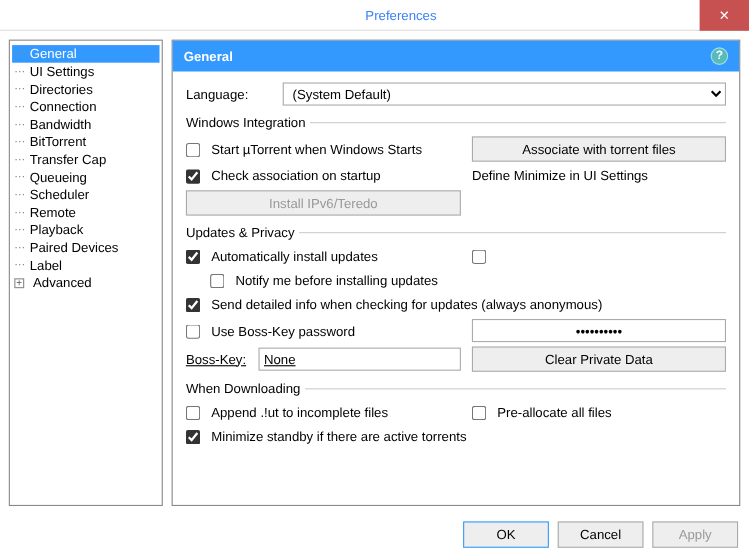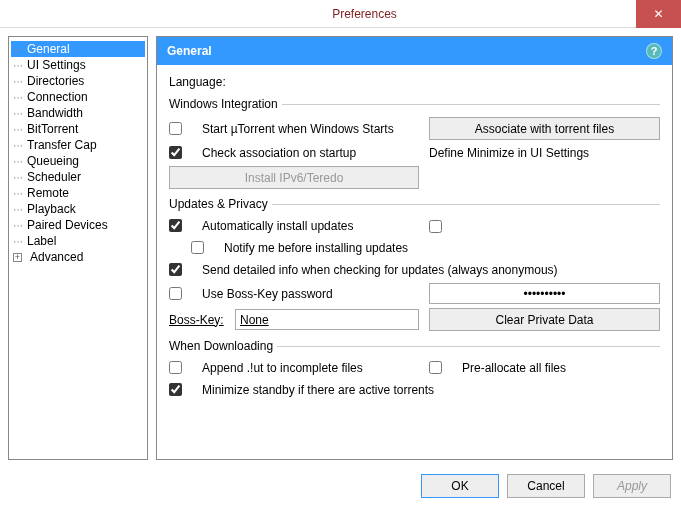--- a/index.html
+++ b/index.html
@@ -1,44 +1,44 @@
 <!DOCTYPE html>
 <html><head>
 <meta charset="utf-8">
 <style>
 * { box-sizing: border-box; margin: 0; padding: 0; font-family: "Segoe UI", Tahoma, sans-serif; font-size: 12px; }
 body { background: #fff; width: 681px; height: 508px; overflow: hidden; }
 .titlebar { height: 28px; background: #fff; border-bottom: 1px solid #ddd; display: flex; align-items: center; justify-content: center; position: relative; }
-.titlebar .title { color: #7f1d1d; margin-left: 48px; }
+.titlebar .title { color: #3b82f6; margin-left: 48px; }
 .titlebar .close { position: absolute; right: 0; top: 0; width: 45px; height: 28px; background: #c75050; color: #fff; display: flex; align-items: center; justify-content: center; font-size: 13px; font-family: Arial; }
 .content { display: flex; padding: 8px; gap: 8px; height: 440px; }
 .sidebar { width: 140px; border: 1px solid #888; padding: 4px 2px; background: #fff; }
 .sidebar-item { padding: 1px 2px; cursor: default; display: flex; align-items: center; gap: 4px; white-space: nowrap; }
 .sidebar-item.selected { background: #3399ff; color: #fff; }
 .tree-marker { width: 10px; color: #888; font-size: 10px; text-align: center; display: inline-block; }
 .expand-box { width: 9px; height: 9px; border: 1px solid #888; display: inline-flex; align-items: center; justify-content: center; font-size: 9px; line-height: 7px; color: #555; margin-right: 4px; }
 .main { flex: 1; border: 1px solid #888; display: flex; flex-direction: column; }
 .panel-header { background: #3399ff; color: #fff; padding: 6px 10px; font-size: 15px; font-weight: 600; display: flex; justify-content: space-between; align-items: center; }
 .help-icon { width: 16px; height: 16px; border-radius: 50%; background: #5bb; color: #fff; font-size: 11px; display: flex; align-items: center; justify-content: center; font-weight: bold; border: 1px solid rgba(255,255,255,0.5); }
 .panel-body { padding: 10px 12px 6px 12px; flex: 1; }
 .row { display: flex; align-items: center; margin-bottom: 8px; gap: 18px; }
 .label { min-width: 70px; }
 select, input[type="text"], input[type="password"] { border: 1px solid #aaa; padding: 2px 4px; font-size: 12px; height: 21px; background: #fff; }
 select { flex: 1; }
 fieldset { border: 1px solid #ccc; border-left: none; border-right: none; border-bottom: none; padding: 6px 0 4px 0; margin-bottom: 4px; }
 legend { padding: 0 4px 0 0; }
 .grid2 { display: grid; grid-template-columns: 250px 1fr; gap: 4px 10px; align-items: center; }
-.check-row { display: flex; align-items: flex-start; gap: 20px; padding: 2px 0; }
+.check-row { display: flex; align-items: flex-end; gap: 10px; padding: 2px 0; }
 .indent1 { margin-left: 22px; }
 button.win { border: 1px solid #aaa; background: #eeeeee; padding: 3px 2px; min-width: 170px; height: 23px; text-align: center; cursor: default; }
 button.win:disabled { color: #999; }
 .btn-row { display: flex; gap: 8px; justify-content: flex-end; padding: 6px 10px 0 10px; }
 .btn-row button { min-width: 78px; height: 24px; border: 1px solid #aaa; background: #eeeeee; }
 .btn-row button.primary { border: 1px solid #3399ff; }
-.btn-row button:disabled { color: #999; font-style: italic; }
+.btn-row button:disabled { color: #999; }
 input[type="checkbox"] { width: 13px; height: 13px; accent-color: #333; }
 .full { grid-column: 1 / span 2; }
 .bk-row { display: flex; align-items: center; gap: 6px; text-decoration: underline; }
 .bk-row .lbl { min-width: 60px; }
 </style>
 </head>
 <body>
 
 <div class="titlebar">
   <span class="title">Preferences</span>
@@ -108,20 +108,23 @@
     </div>
 
   <div class="main">
     <div class="panel-header">
       <span>General</span>
       <span class="help-icon">?</span>
     </div>
     <div class="panel-body">
       <div class="row">
         <span class="label">Language:</span>
+        <select>
+          <option>(System Default)</option>
+        </select>
       </div>
 
       <fieldset>
         <legend>Windows Integration</legend>
         <div class="grid2">
           <div class="check-row">
             <input type="checkbox" style="">
             <span>Start µTorrent when Windows Starts</span>
           </div>
           <button class="win">Associate with torrent files</button>

